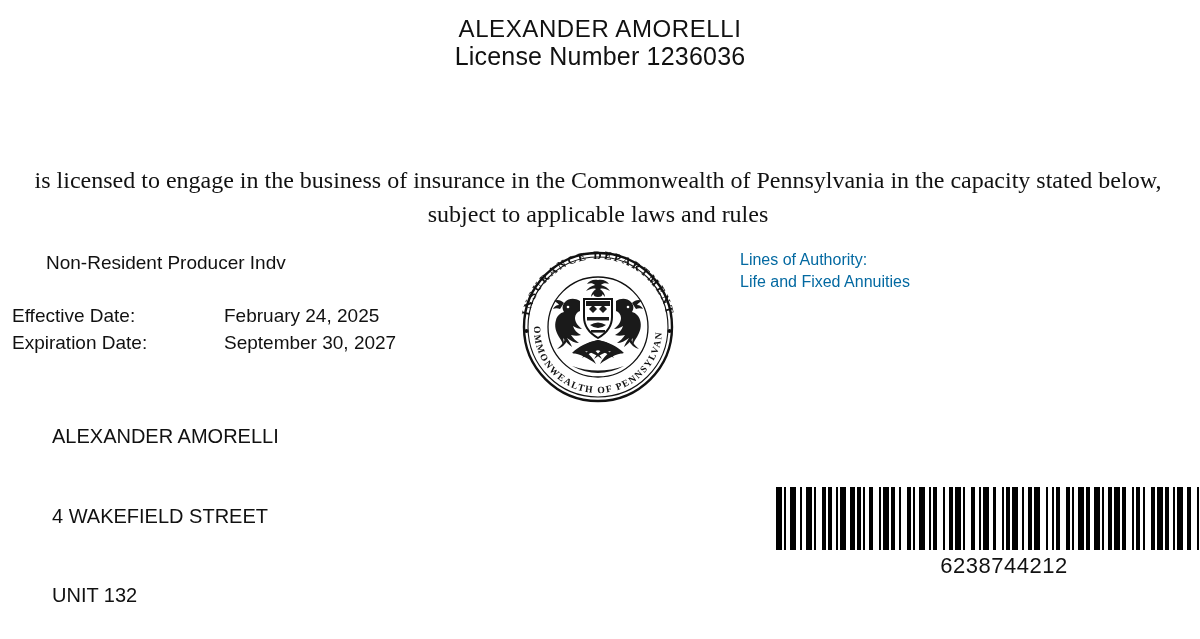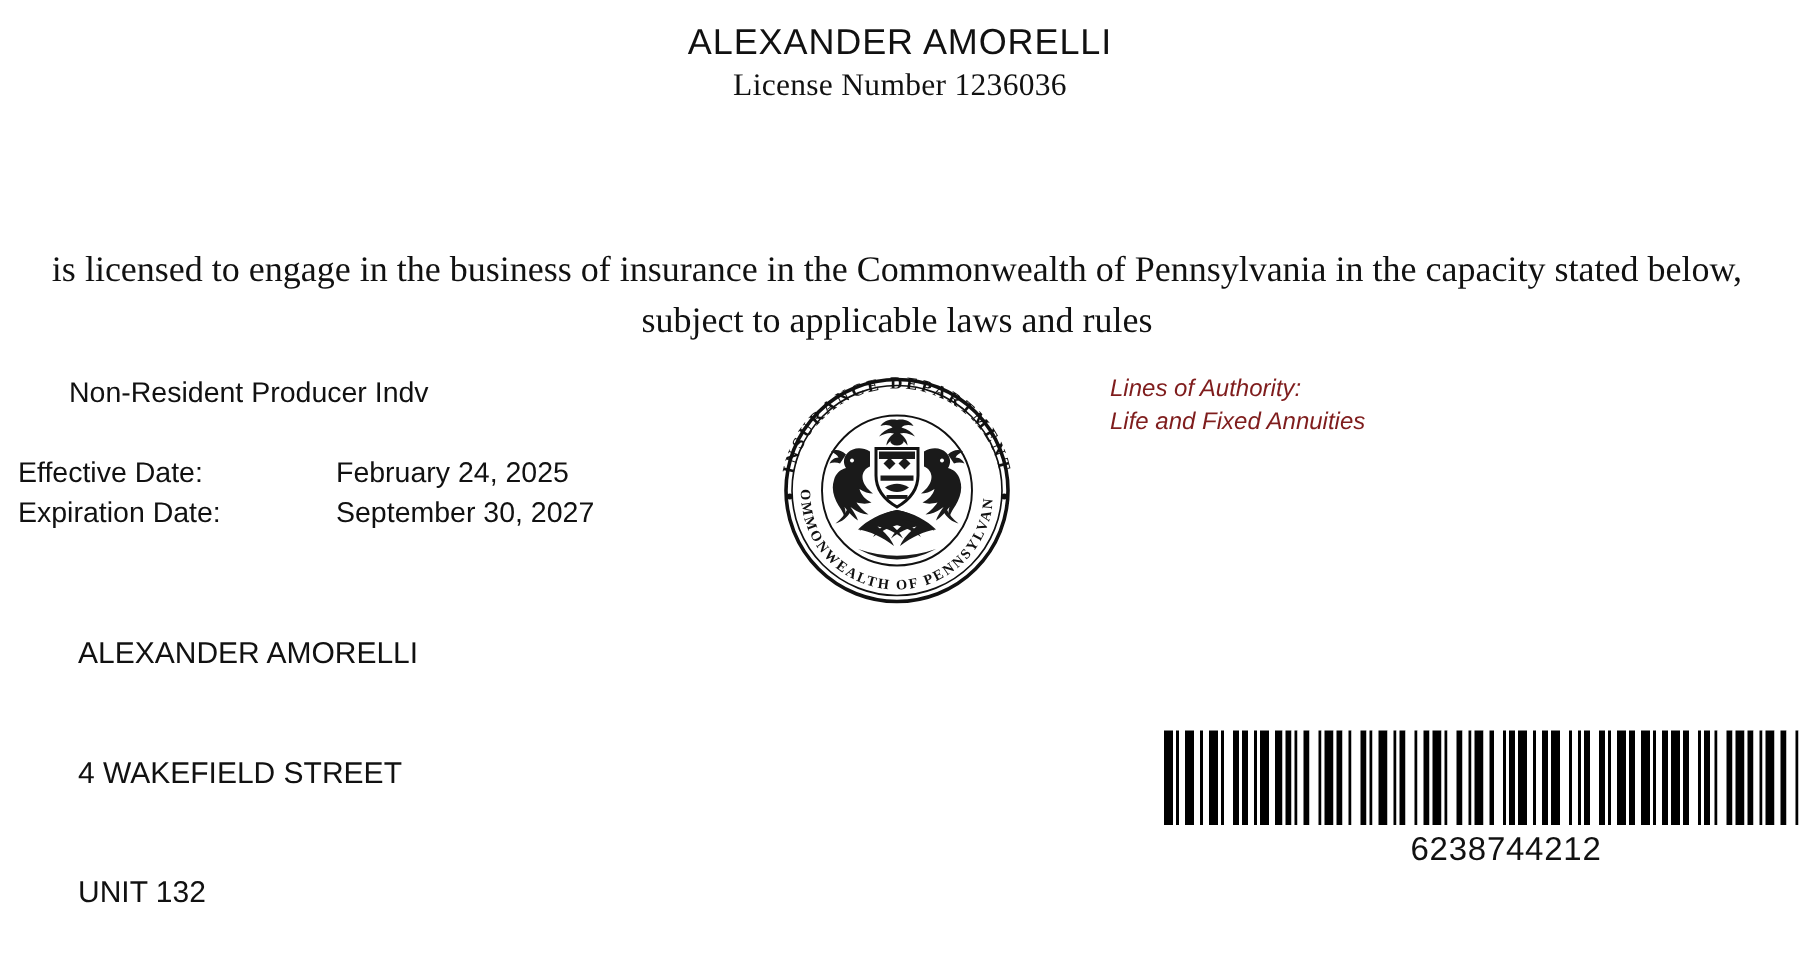--- a/index.html
+++ b/index.html
@@ -29,22 +29,22 @@
     text-align: center;
   }
   .licensee-name {
     font-family: "Liberation Sans", sans-serif;
     font-size: 24px;
     letter-spacing: 0.6px;
     line-height: 29px;
     color: #111111;
   }
   .license-number {
-    font-family: Liberation Serif, serif;
-    font-size: 21px;
+    font-family: Liberation Sans, sans-serif;
+    font-size: 25px;
     line-height: 27px;
     letter-spacing: 0.2px;
     color: #111111;
   }
 
   
   .statement {
     position: absolute;
     top: 163px;
     left: 18px;
@@ -95,22 +95,21 @@
   }
 
   
   .authority-block {
     position: absolute;
     left: 740px;
     top: 249px;
     font-family: "Liberation Sans", sans-serif;
     font-size: 16px;
     line-height: 21.5px;
-    color: #7f1d1d;
-    font-style: italic;
+    color: #0369a1;
   }
 
   
   .seal {
     position: absolute;
     left: 506px;
     top: 247px;
     width: 184px;
     height: 156px;
   }

